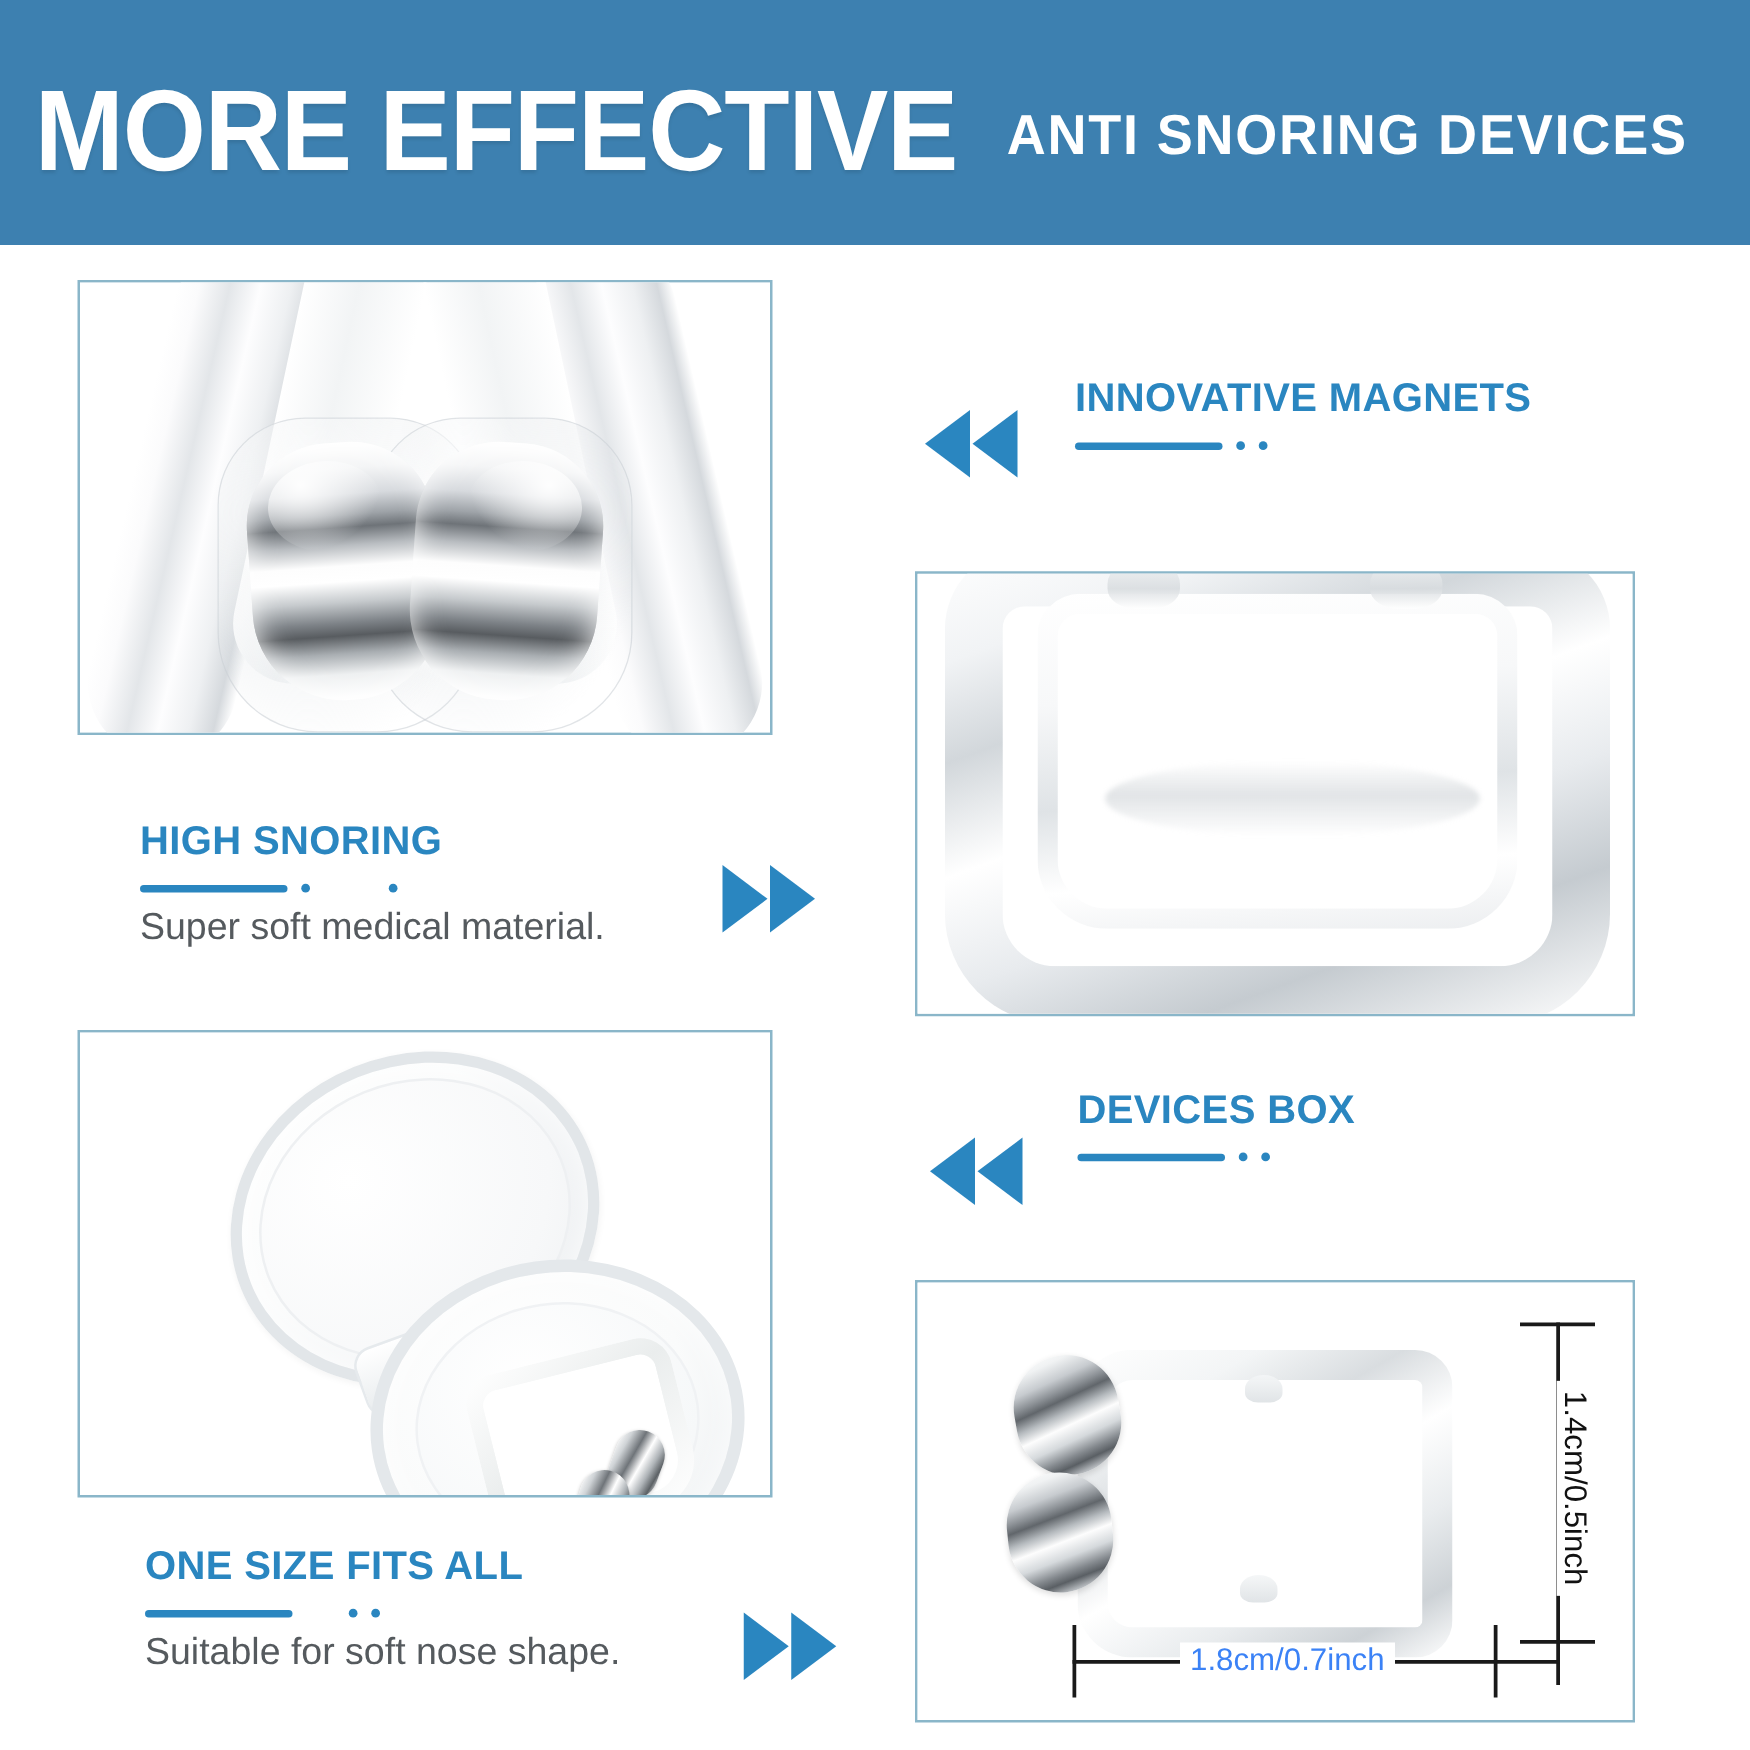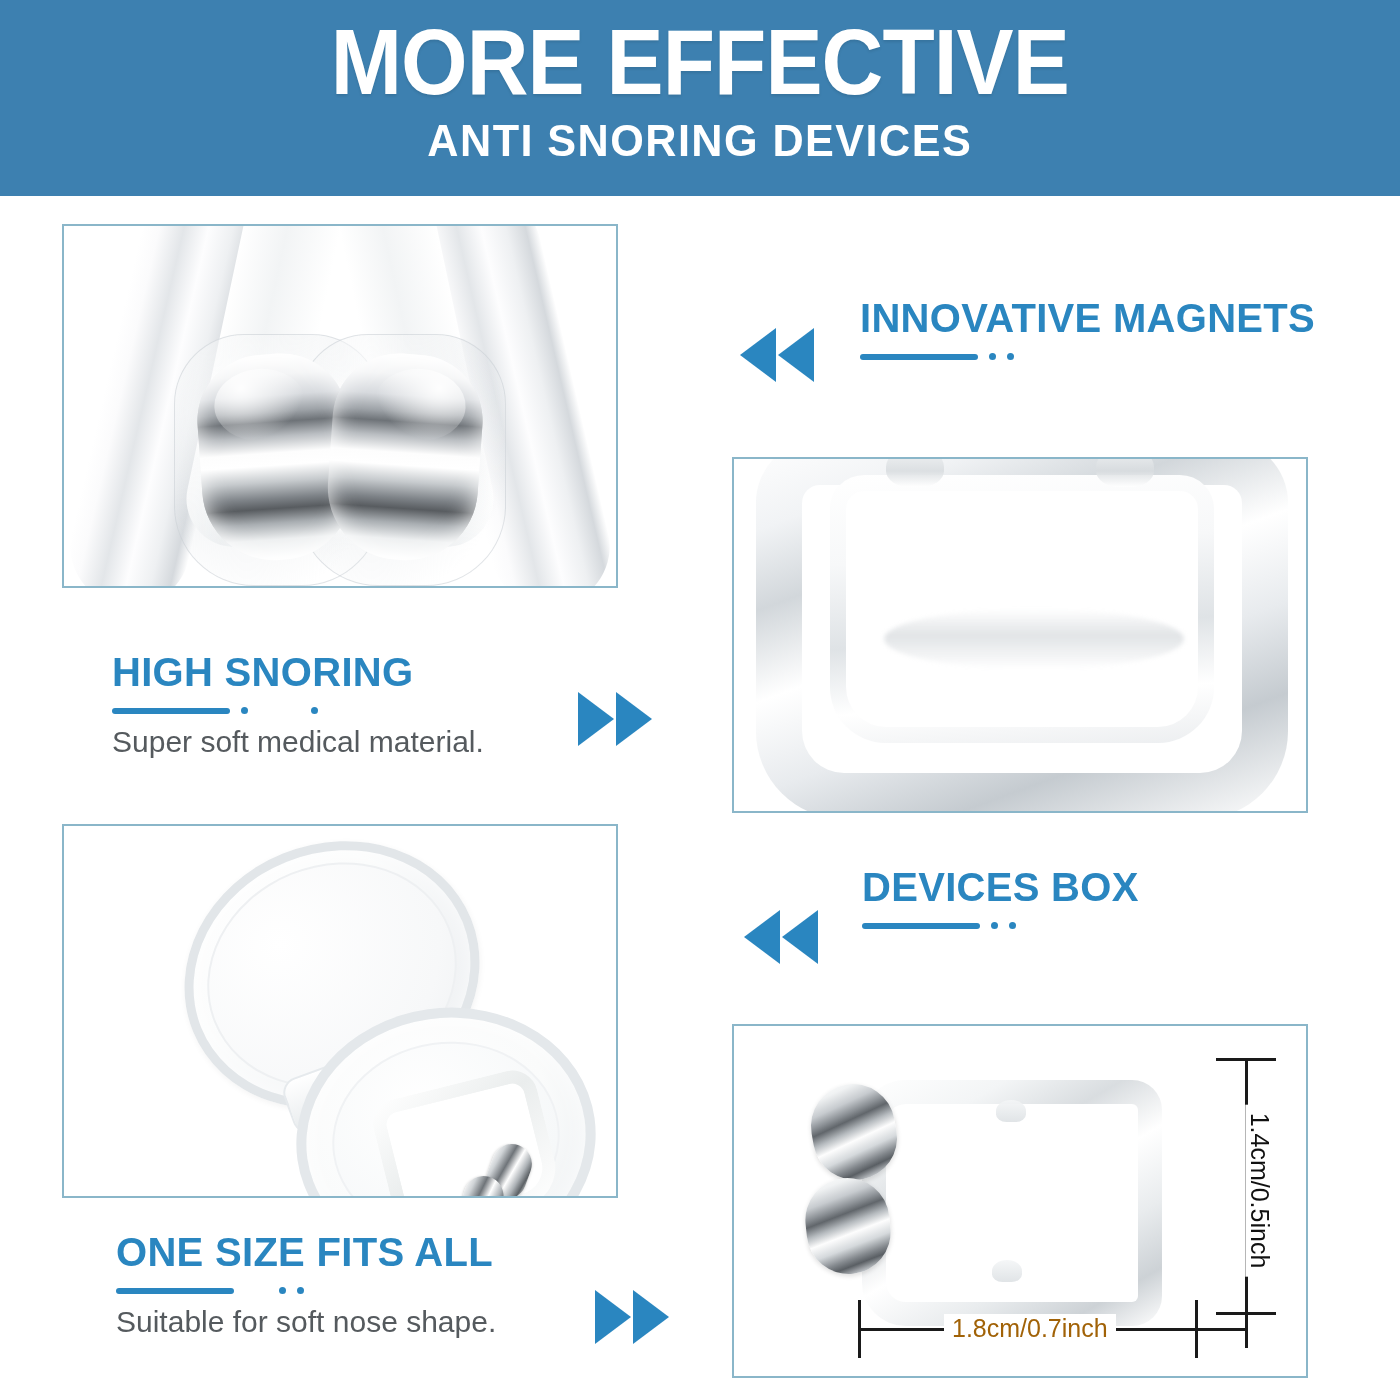--- a/index.html
+++ b/index.html
@@ -17,21 +17,21 @@
 
   
   .banner {
     position: absolute;
     left: 0;
     top: 0;
     width: 1400px;
     height: 196px;
     background: #3d80b0;
     display: flex;
-    flex-direction: column;
+    flex-direction: row;
     align-items: center;
     justify-content: flex-start;
     box-sizing: border-box;
     padding-top: 14px;
   }
   .banner-title {
     color: #ffffff;
     font-family: "Liberation Sans", sans-serif;
     font-weight: bold;
     font-size: 92px;
@@ -273,21 +273,21 @@
 
   
   .dim-line {
     position: absolute;
     background: #1a1a1a;
   }
   .dim-h-label {
     position: absolute;
     font-family: "Liberation Sans", sans-serif;
     font-size: 25px;
-    color: #a16207;
+    color: #3b82f6;
     white-space: nowrap;
     background: #ffffff;
     padding: 0 8px;
   }
   .dim-v-label {
     position: absolute;
     font-family: "Liberation Sans", sans-serif;
     font-size: 25px;
     color: #111111;
     white-space: nowrap;
@@ -297,21 +297,21 @@
     transform: rotate(90deg);
   }
 
   
   .feature {
     position: absolute;
   }
   .feature-title {
     font-family: "Liberation Sans", sans-serif;
     font-weight: bold;
-    font-size: 40px;
+    font-size: 32px;
     line-height: 44px;
     color: #2a86c0;
     letter-spacing: 0.3px;
     white-space: nowrap;
   }
   .divider {
     display: flex;
     align-items: center;
     gap: 11px;
     margin-top: 13px;

